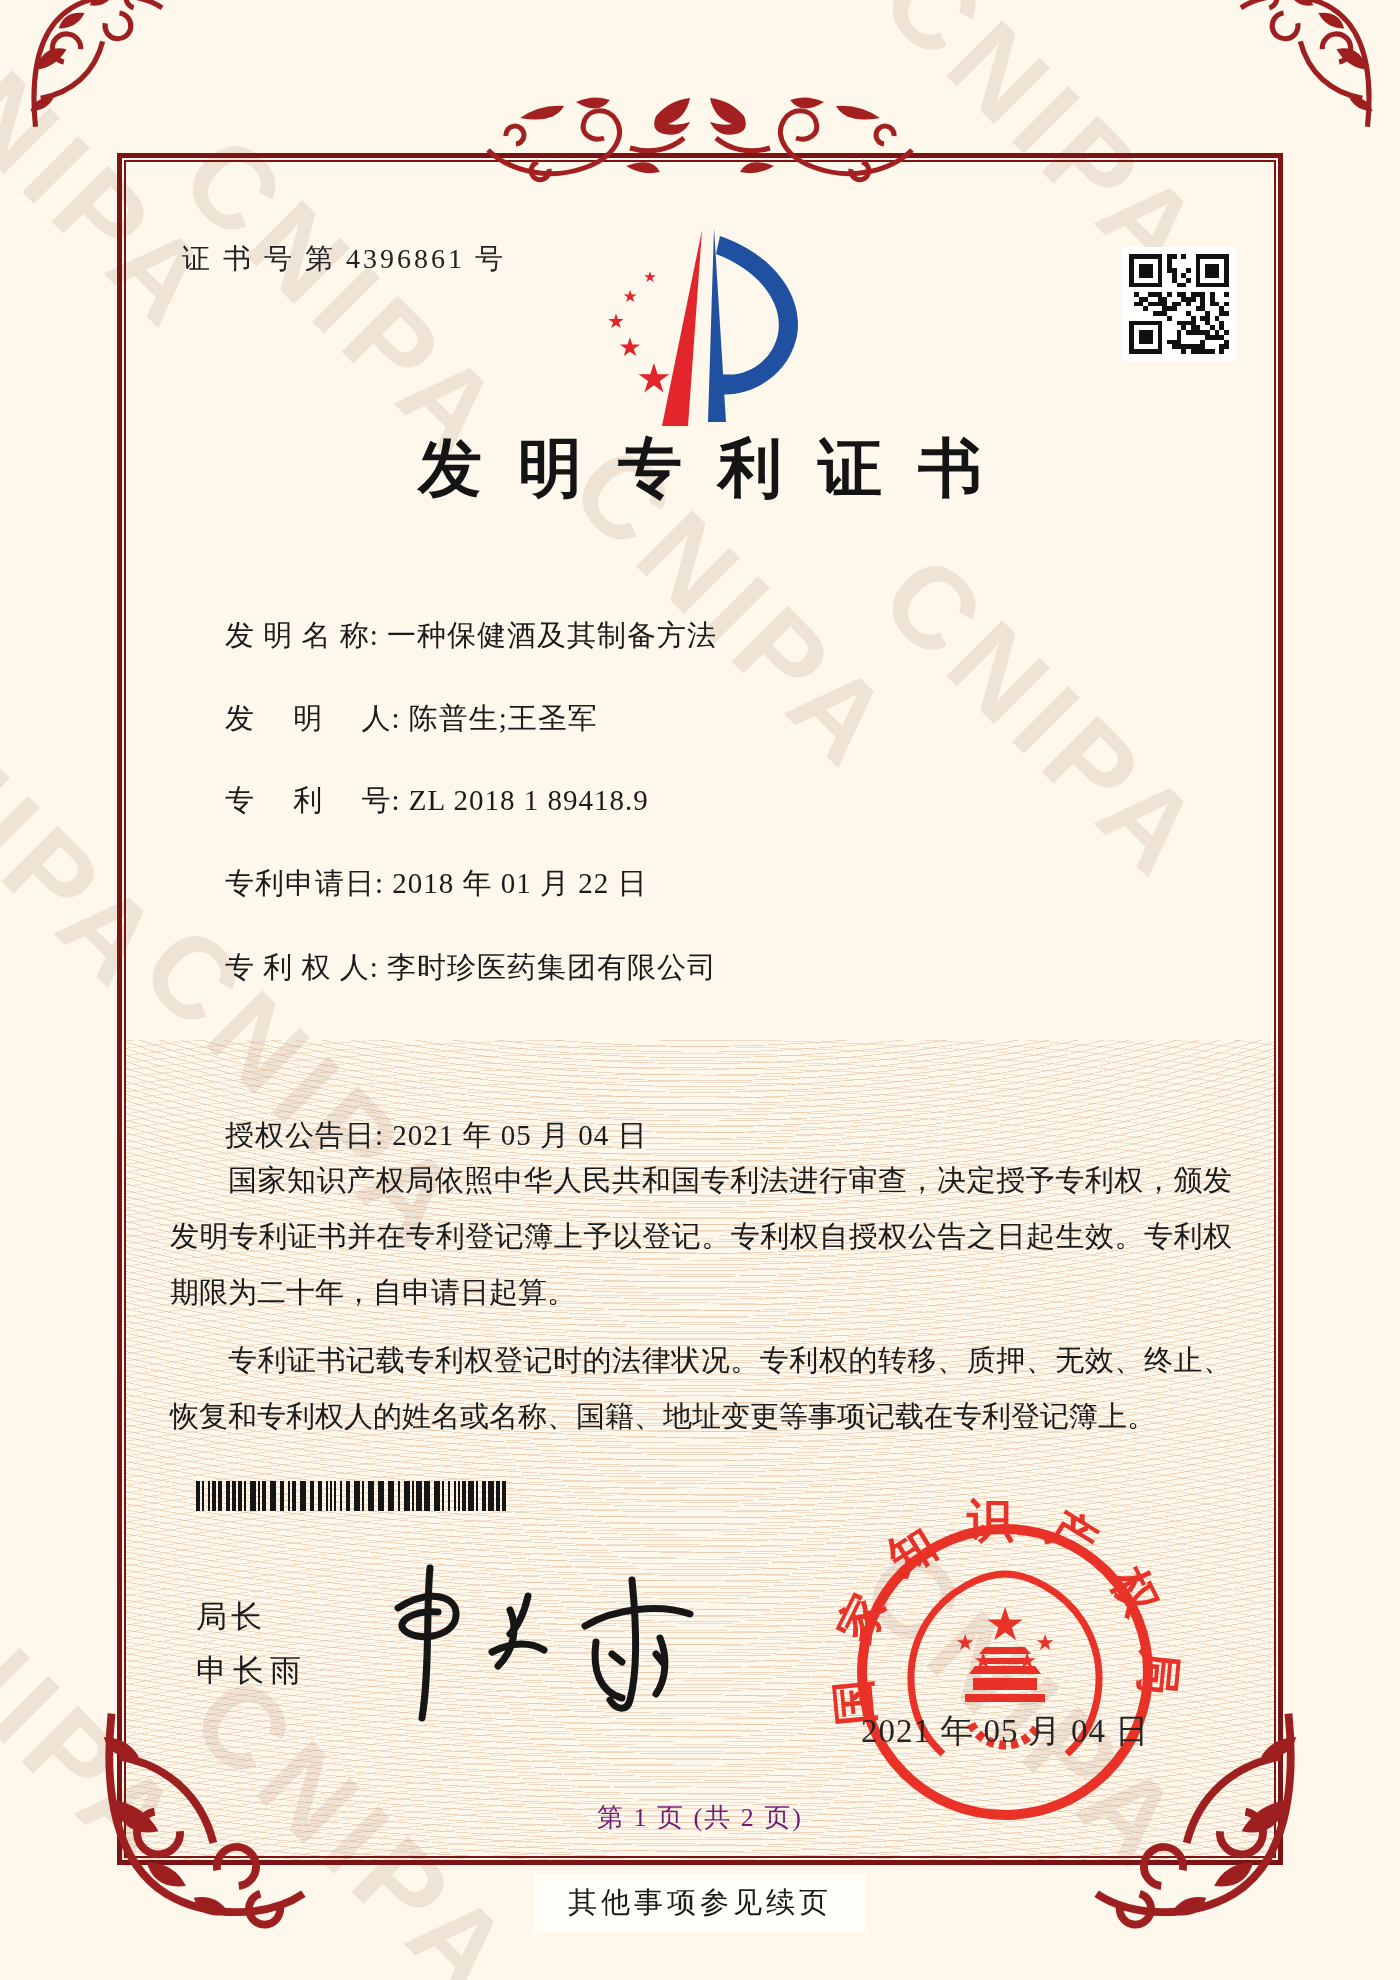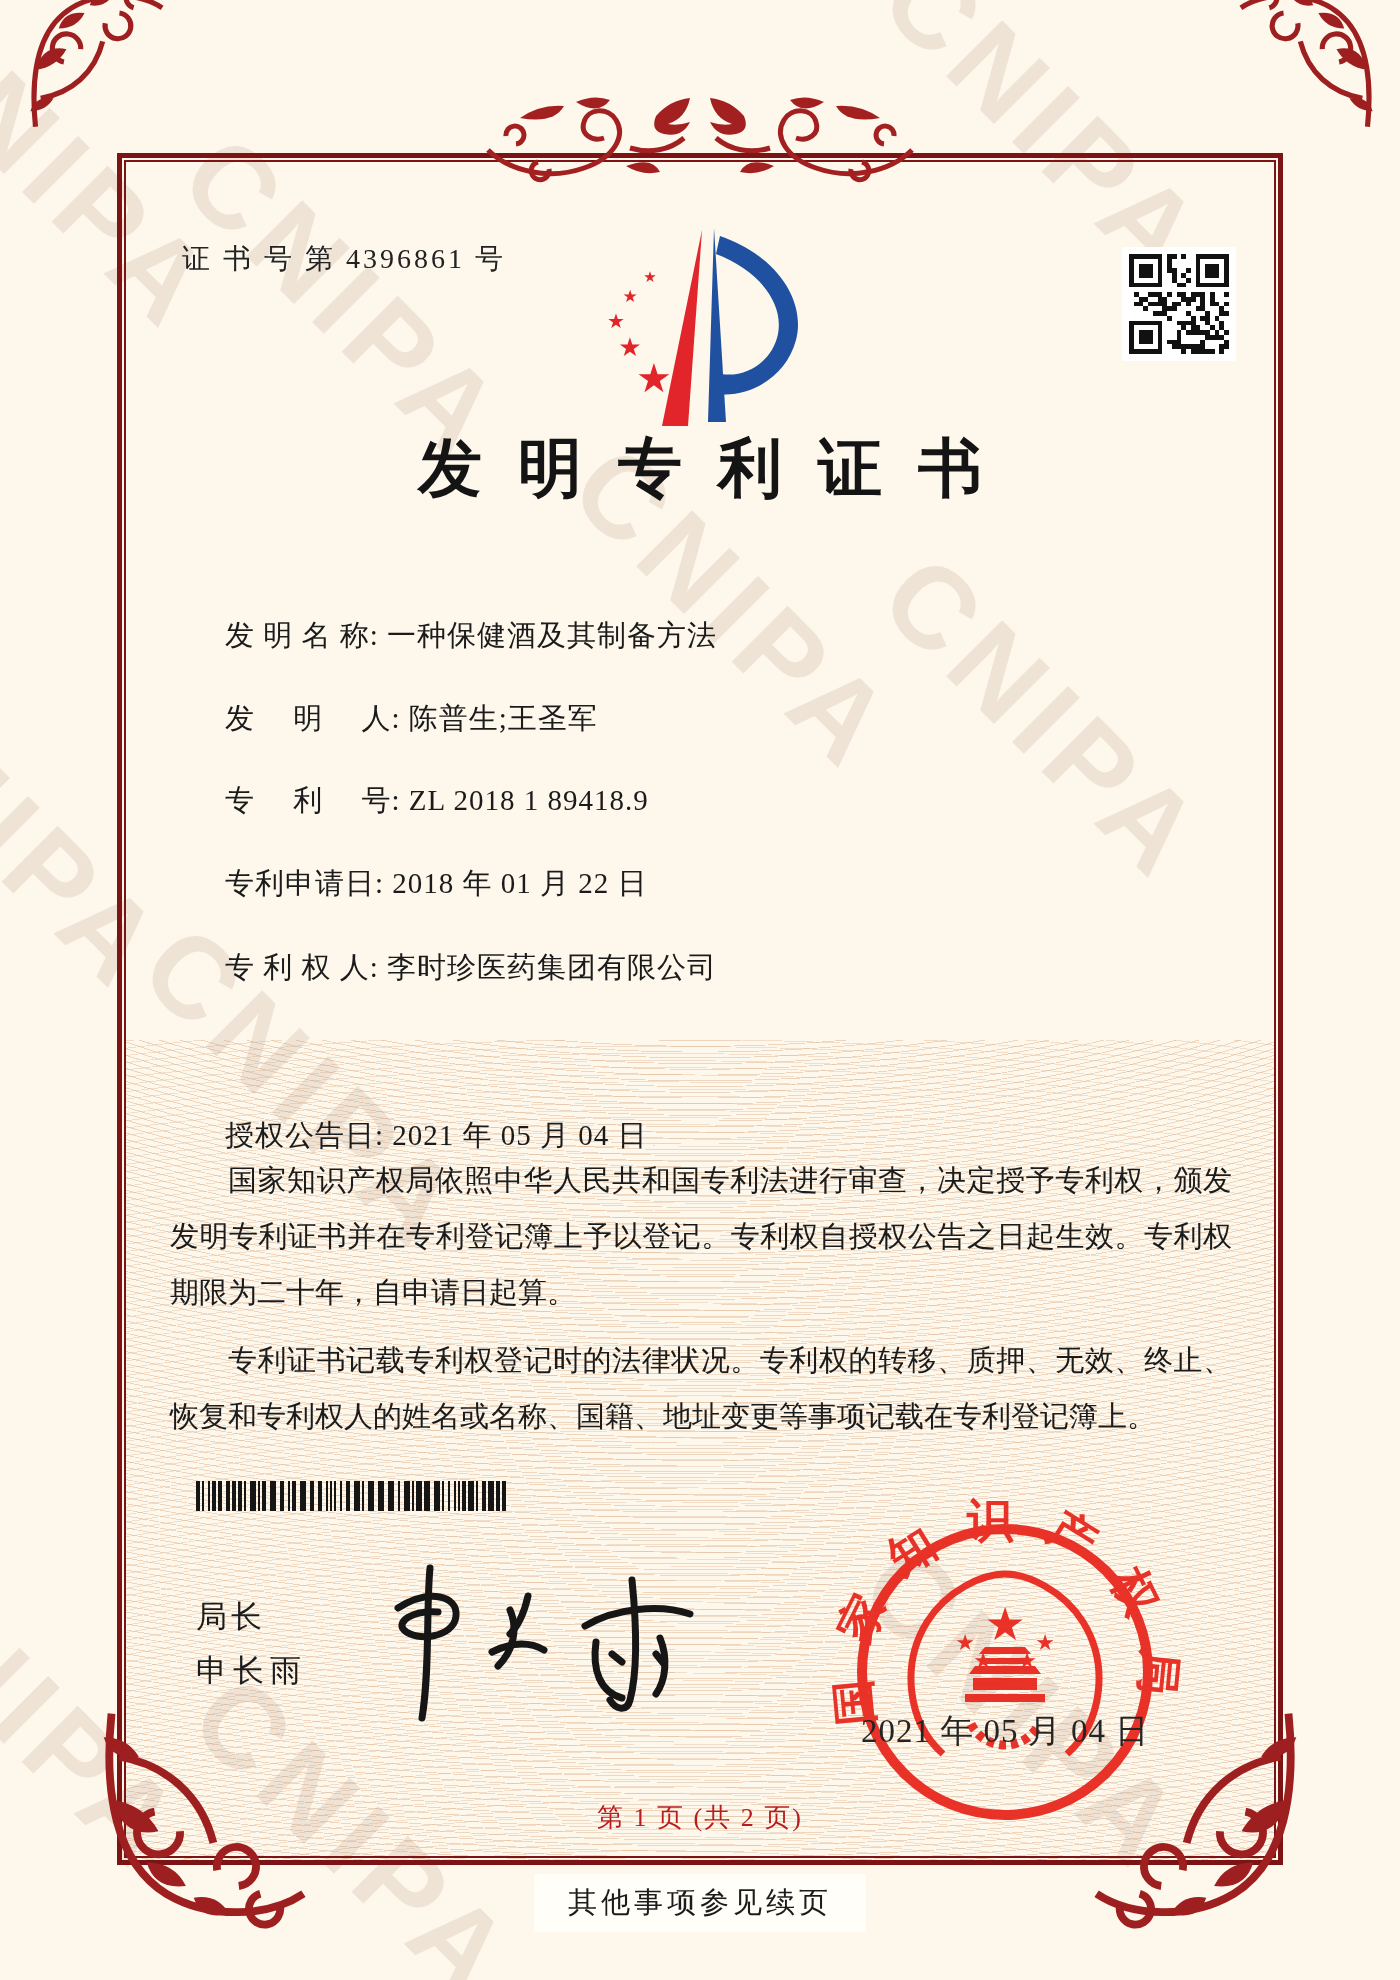--- a/index.html
+++ b/index.html
@@ -72,21 +72,21 @@
   .barcode i{display:inline-block;height:100%;background:#151515;}
   
   .director-role{position:absolute;z-index:3;left:196px;top:1596px;font-size:31px;letter-spacing:4px;}
   .director-name{position:absolute;z-index:3;left:196px;top:1650px;font-size:31px;letter-spacing:6px;}
   .signature{position:absolute;z-index:5;left:360px;top:1550px;width:400px;height:195px;}
   
   .seal{position:absolute;z-index:5;left:825px;top:1492px;width:360px;height:365px;opacity:.95;}
   
   .page-number{
     position:absolute;z-index:3;left:0;width:1400px;top:1800px;
-    text-align:center;font-size:26px;letter-spacing:2px;color:#b91c1c;
+    text-align:center;font-size:26px;letter-spacing:2px;color:#701a75;
   }
   .continuation-note{
     position:absolute;z-index:6;left:50%;transform:translateX(-50%);top:1874px;
     background:#fffef9;padding:9px 34px;font-size:29px;letter-spacing:4px;color:#1b1b1b;
     white-space:nowrap;
   }
 </style>
 </head>
 <body>
 

